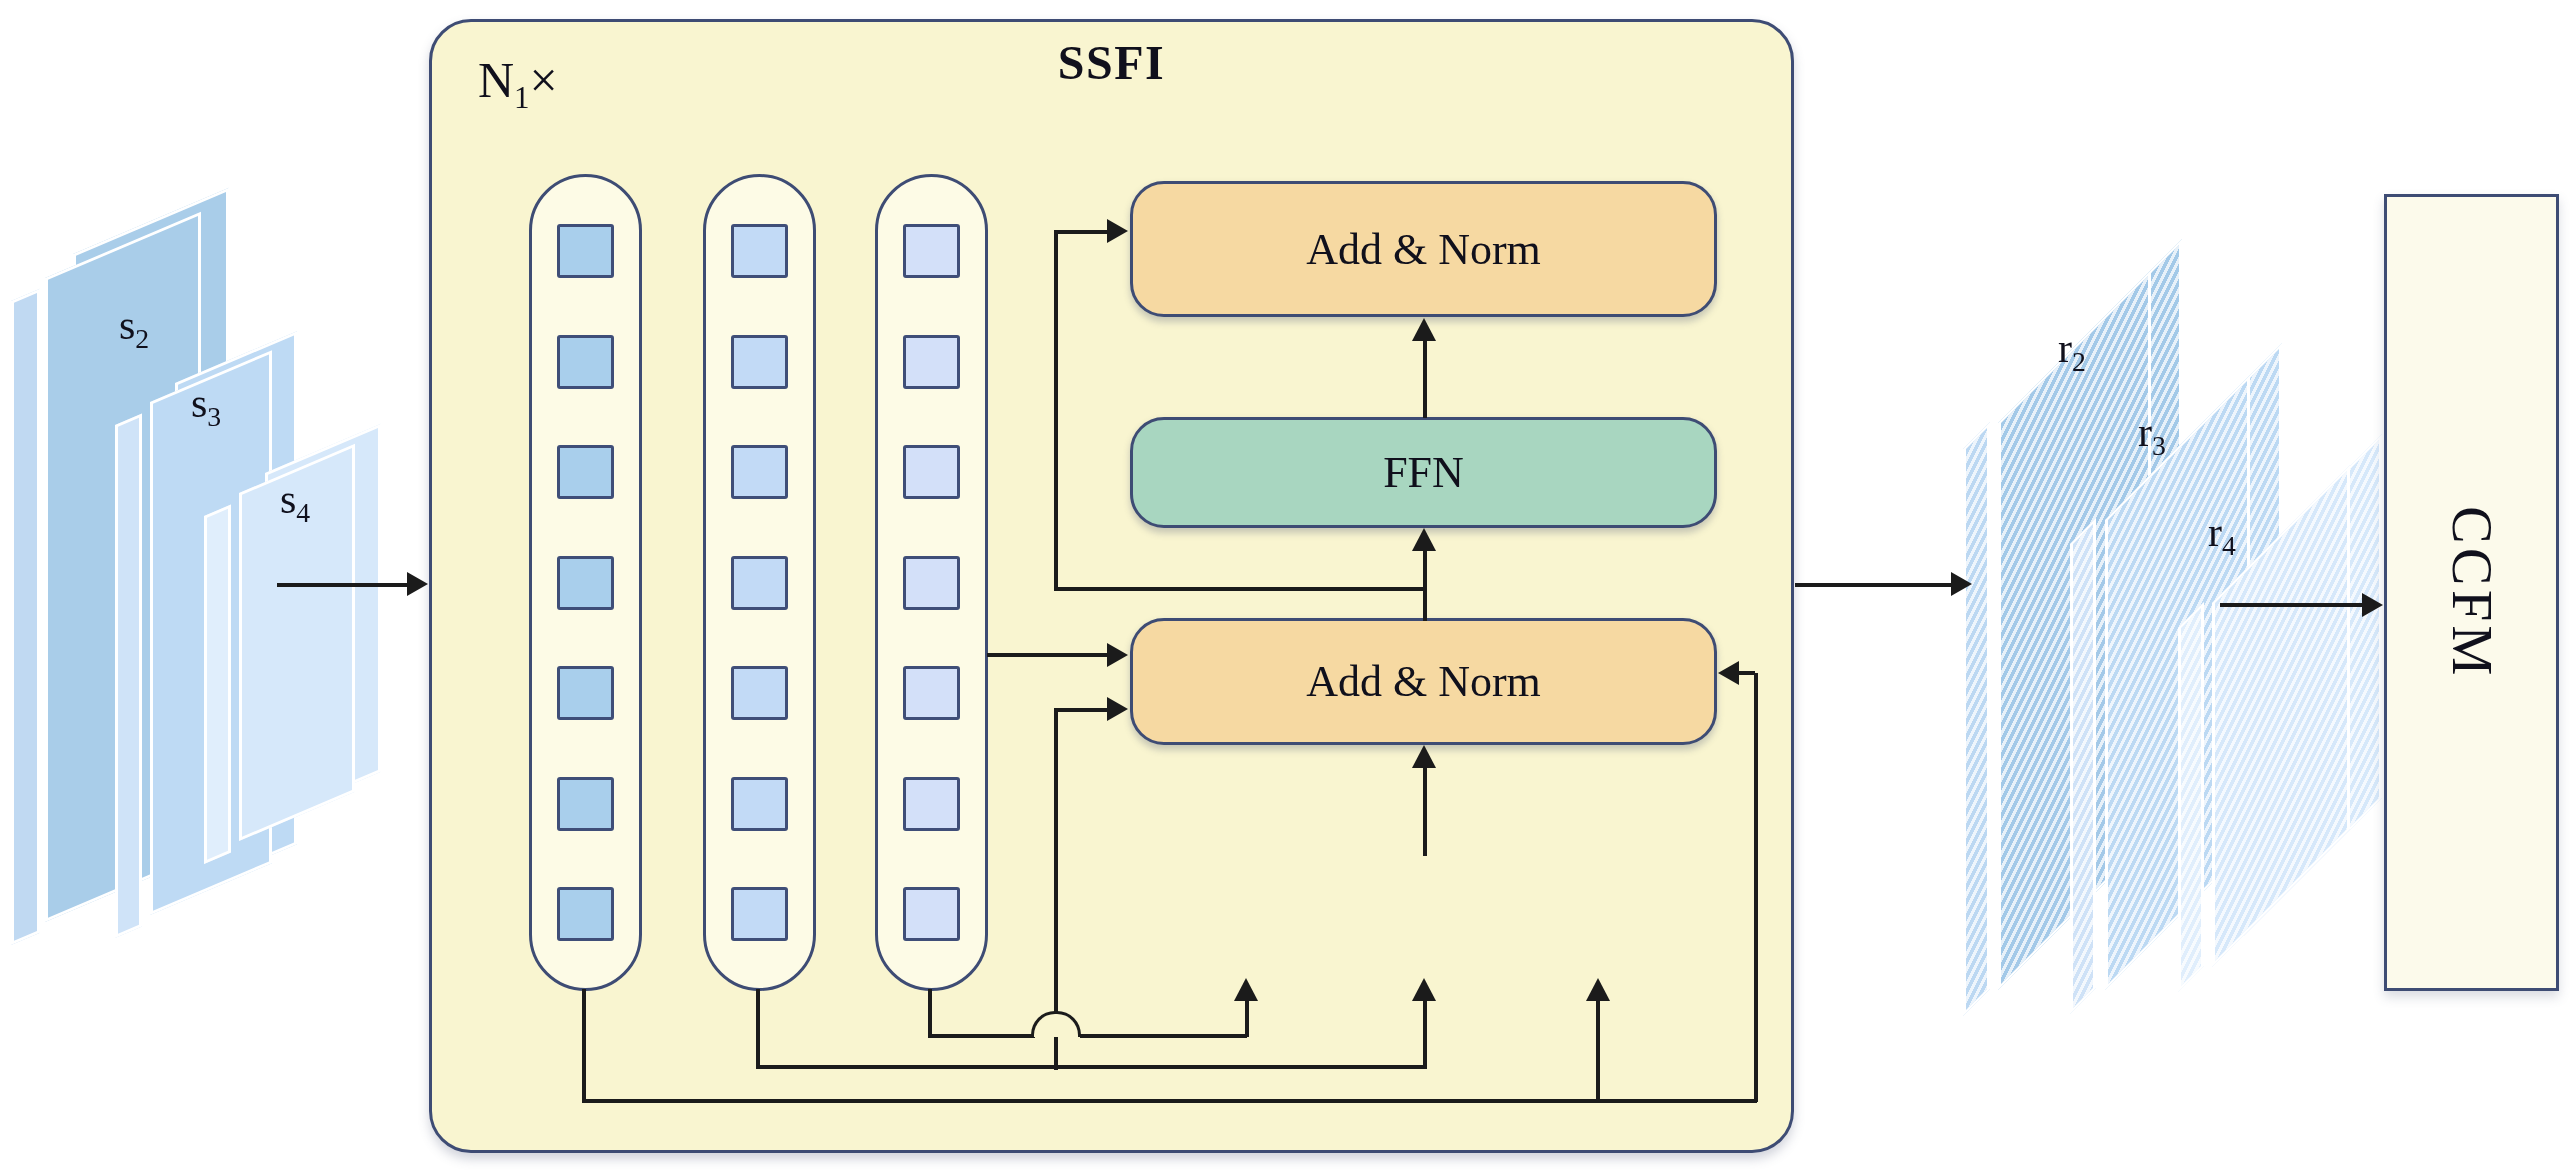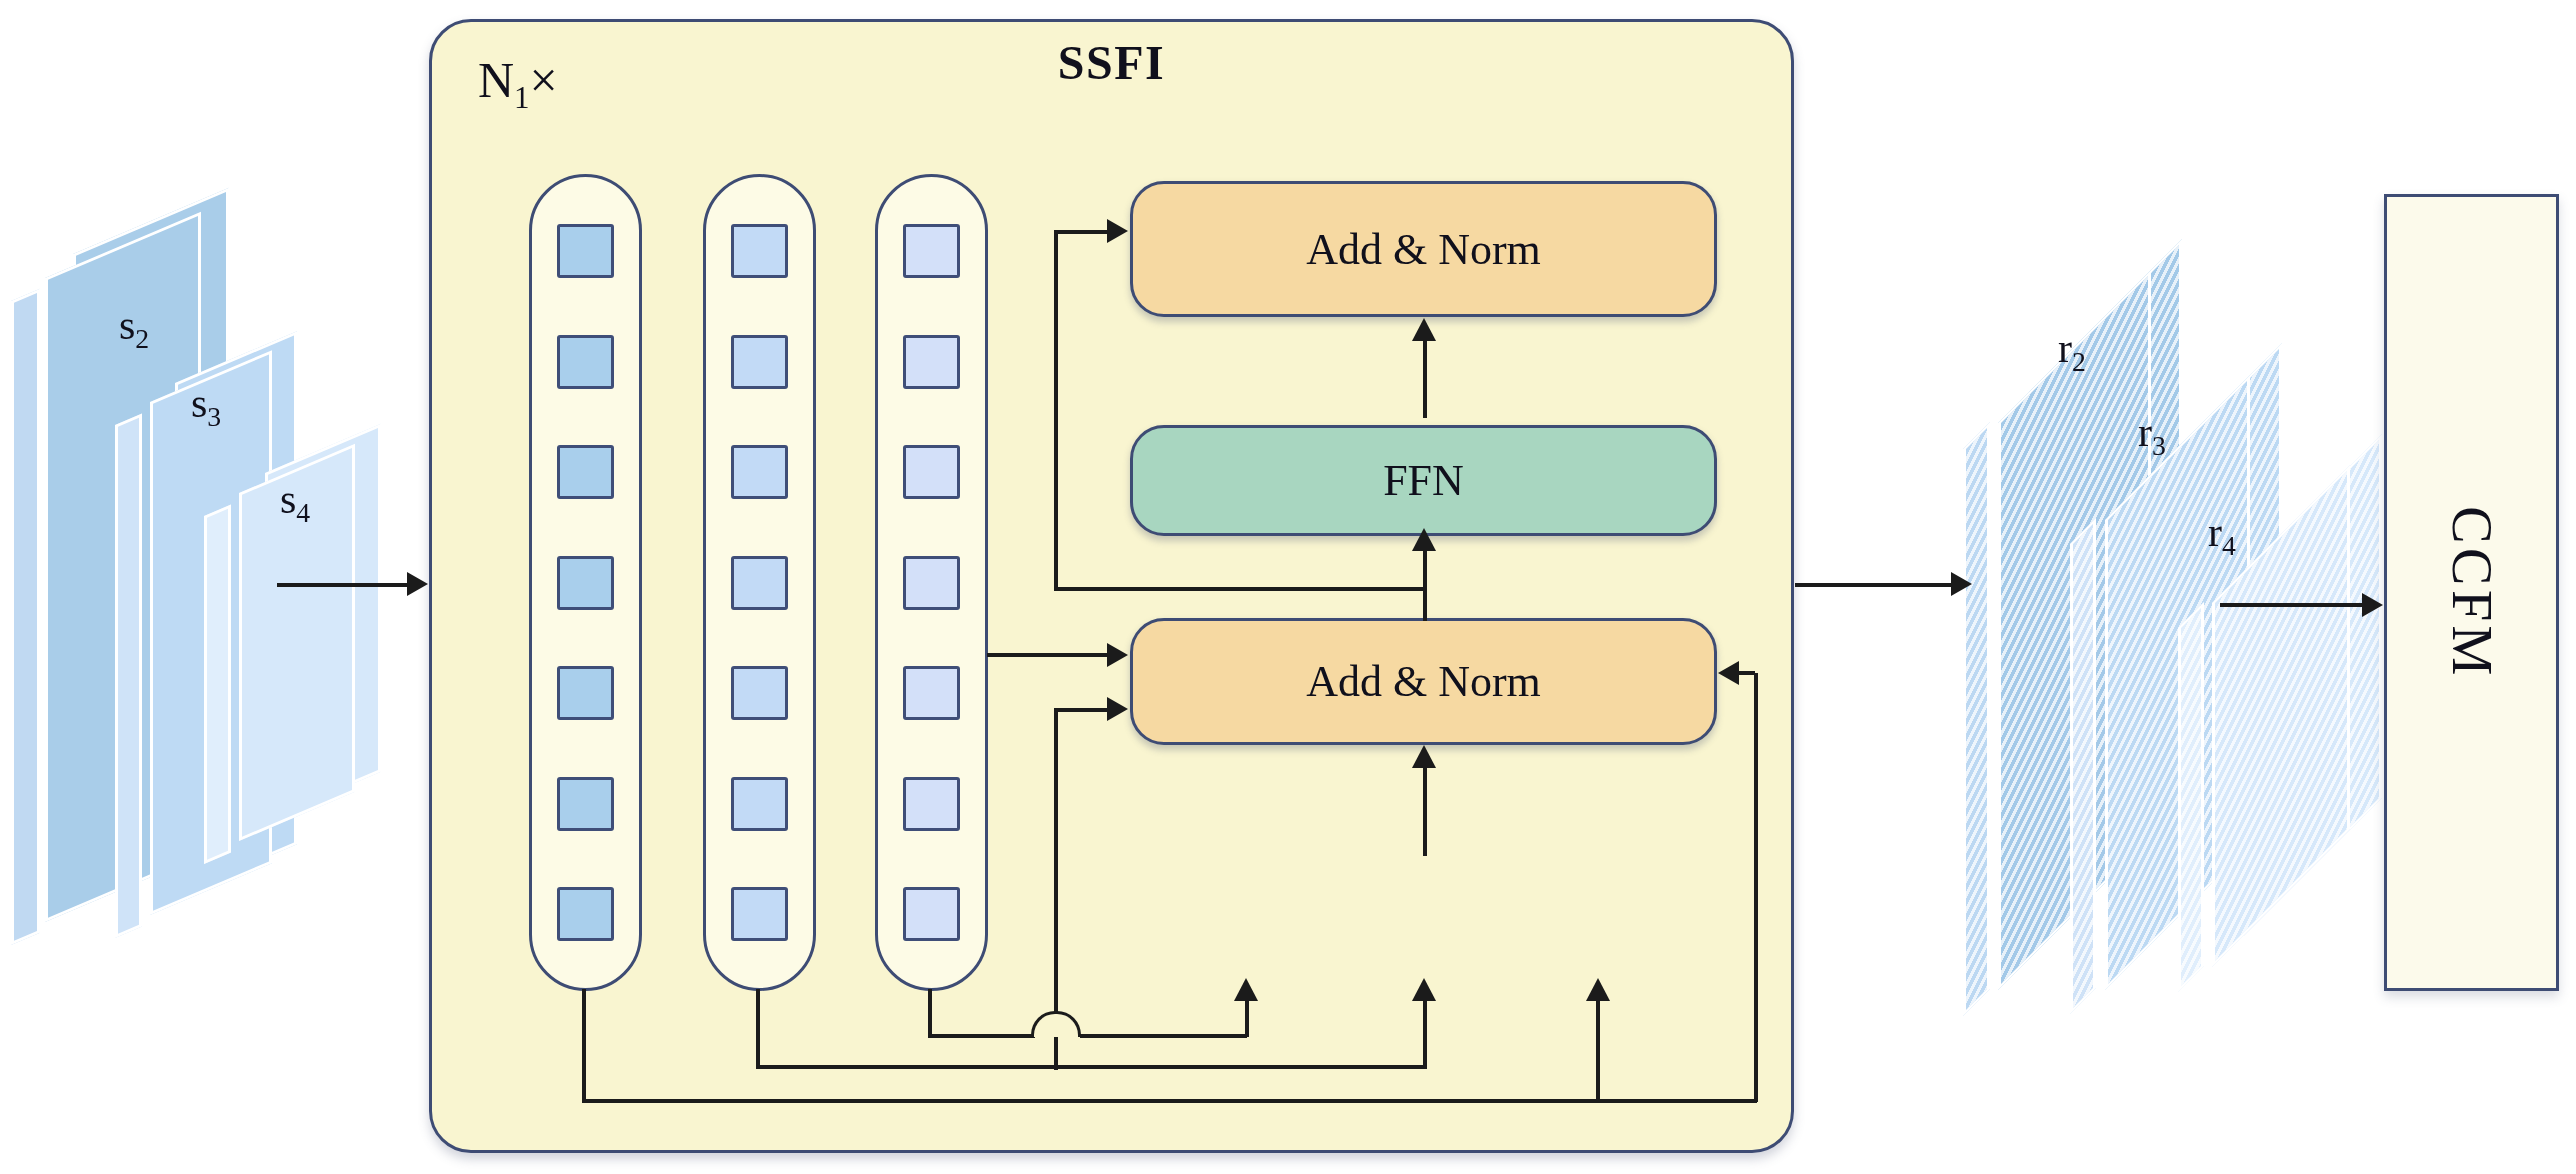--- a/index.html
+++ b/index.html
@@ -25,21 +25,21 @@
     border:3px solid #3e4c74;border-radius:59px;box-sizing:border-box;
     display:flex;flex-direction:column;align-items:center;justify-content:space-between;
     padding:47px 0;}
   .token{width:57px;height:54px;border:3px solid #3f4e78;border-radius:3px;box-sizing:border-box;background:#cfe0f7;}
 
   
   .block{position:absolute;left:1130px;width:587px;border:3px solid #3e4c74;border-radius:34px;
     box-sizing:border-box;display:flex;align-items:center;justify-content:center;
     font-size:44px;color:#10101c;box-shadow:0 4.5px 7.6px rgba(70,80,110,.28);}
   .an1{top:181px;height:136px;background:#f6d9a2;}
-  .ffn{top:417px;height:111px;background:#a8d6c0;margin-top:8px;}
+  .ffn{top:417px;height:111px;background:#a8d6c0;}
   .an2{top:618px;height:127px;background:#f6d9a2;}
   .ssa{top:854px;height:121px;background:#dd7d71;}
 
   
   .slab{position:absolute;border:3.8px solid #ffffff;box-sizing:border-box;transform-origin:left top;}
   .skew-s{transform:skewY(-23deg);}
   .skew-r{transform:skewY(-45deg);}
   .hatch{background-image:repeating-linear-gradient(135deg,rgba(255,255,255,0) 0 6px,rgba(255,255,255,.75) 6px 10.6px);}
 
   .fm-label{position:absolute;font-size:42px;color:#10101c;}

